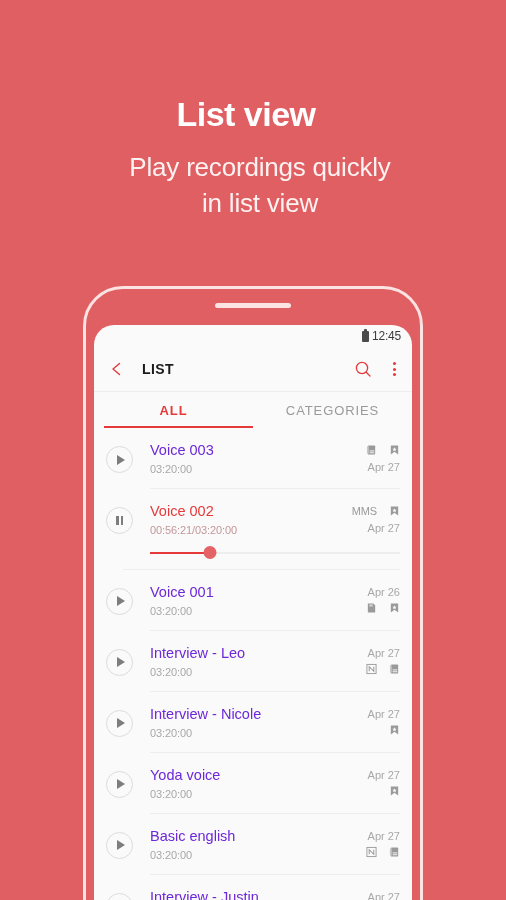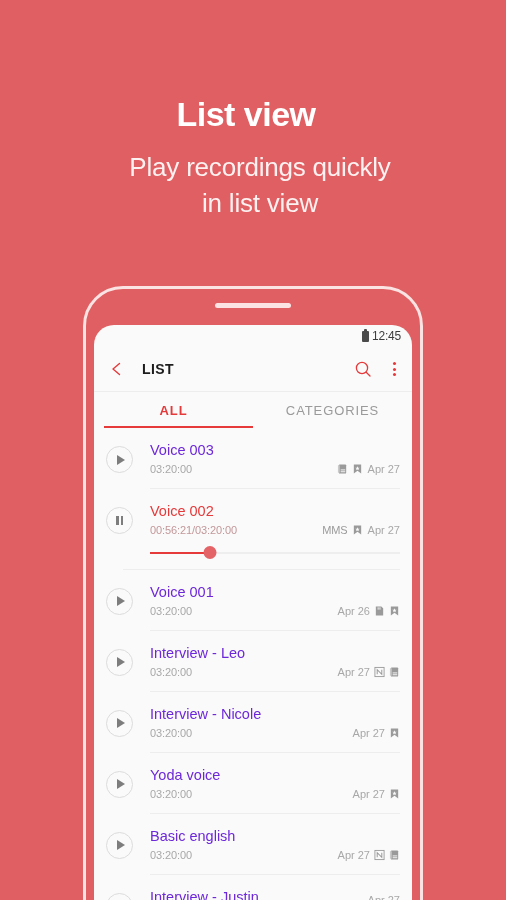--- a/index.html
+++ b/index.html
@@ -193,31 +193,31 @@
     line-height: 1.1;
   }
   .row.playing .row-title { color: #e5393a; }
   .row-time {
     font-size: 11px;
     color: #a8a8a8;
     letter-spacing: -0.1px;
   }
   .row.playing .row-time { color: #c3989a; }
   .row-right {
-    display: flex; flex-direction: row;
+    display: flex; flex-direction: column;
     align-items: flex-end;
     gap: 5px;
     padding-top: 1px;
   }
   .row-right.date-first { gap: 4px; }
   .row-date {
     font-size: 11px;
     color: #a8a8a8;
   }
-  .badges { display: flex; align-items: center; gap: 4px; height: 12px; }
+  .badges { display: flex; align-items: center; gap: 12px; height: 12px; }
   .mms-label { font-size: 11px; color: #9a9a9a; letter-spacing: -0.1px; }
 
   .ic { width: 11px; height: 12px; display: block; }
 
   
   .progress-wrap {
     padding: 0 12px 0 56px;
     margin-top: -4px;
     margin-bottom: 8px;
   }

